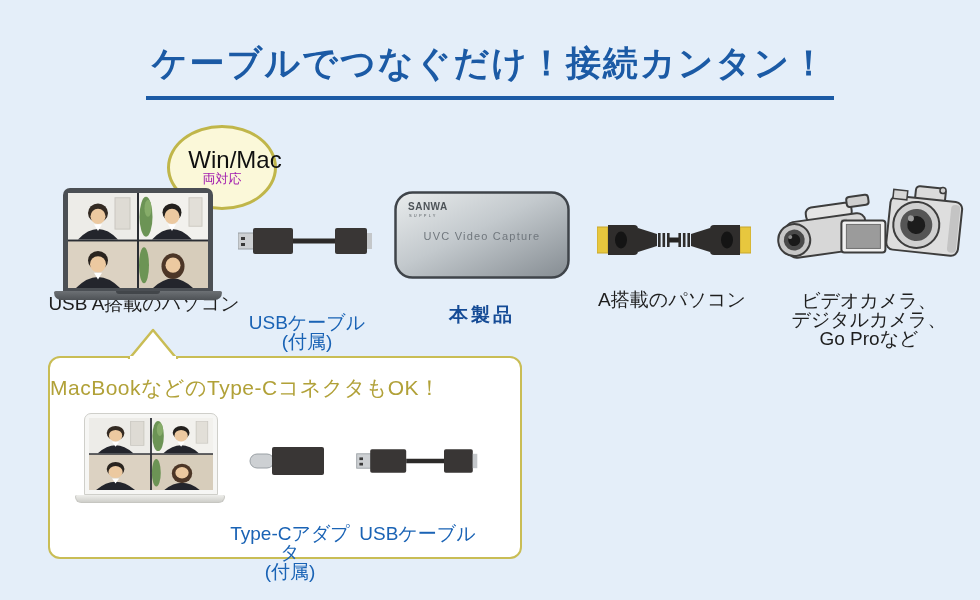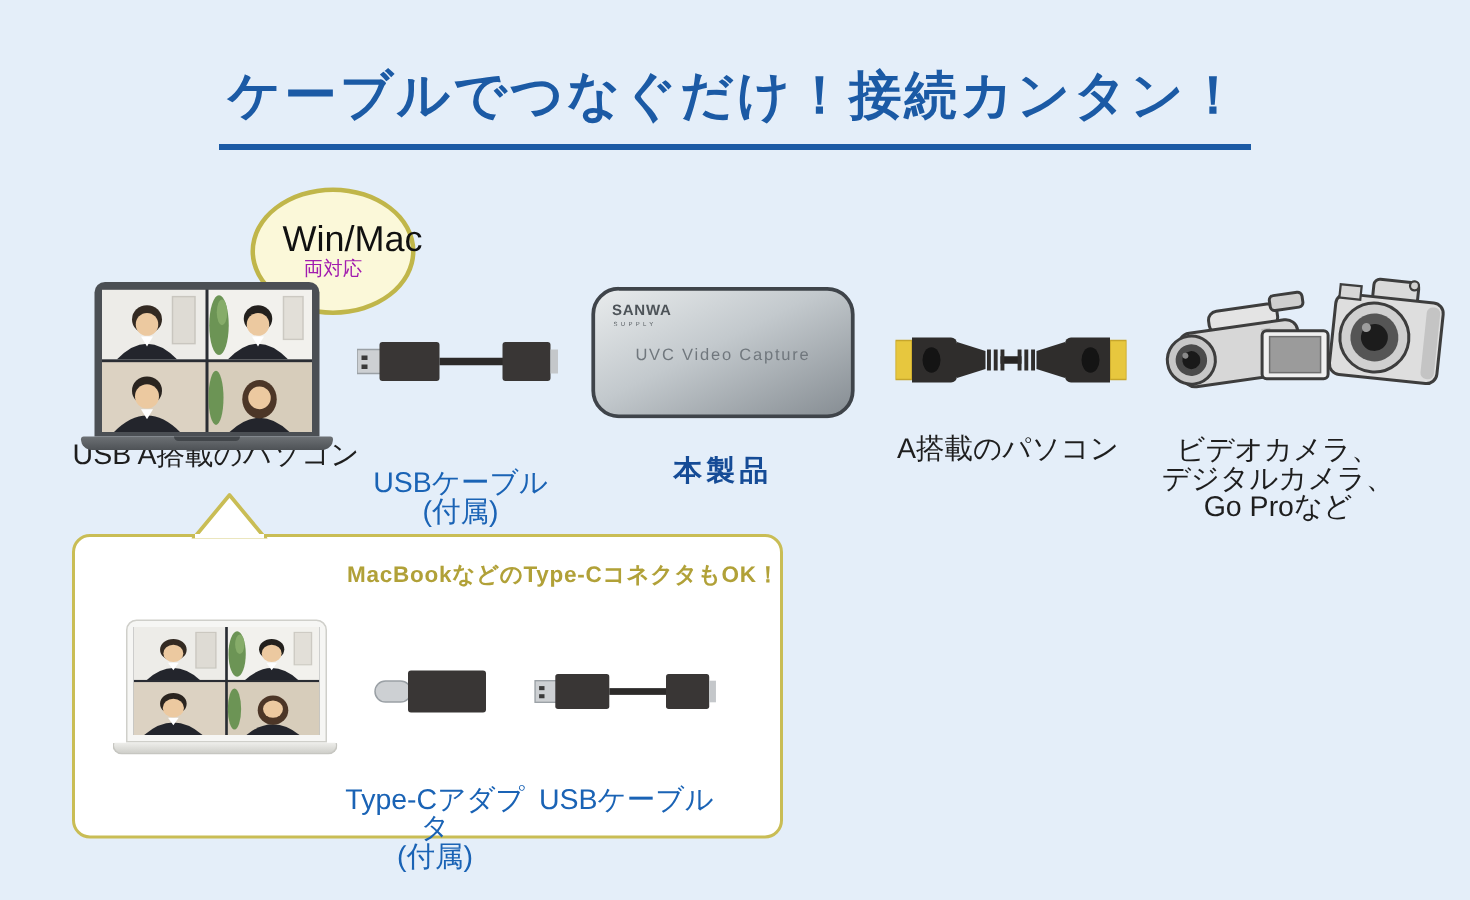--- a/index.html
+++ b/index.html
@@ -61,21 +61,21 @@
   }
   
   .abs{position:absolute;}
   
   .callout{
     position:absolute;left:48px;top:356px;width:474px;height:203px;
     background:#ffffff;border:2px solid var(--callout-border,#c9bd55);
     border-radius:12px;z-index:3;box-sizing:border-box;
   }
   .callout .heading{
-    margin-top:16px;text-align:right;font-size:15px;font-weight:bold;
+    margin-top:16px;text-align:left;font-size:21px;font-weight:normal;
     letter-spacing:0.5px;color:var(--callout-heading,#b1a138);
   }
   .pointer{position:absolute;left:127px;top:328px;z-index:5;}
 </style>
 </head>
 <body style="--background: #e4eef9; --title-blue: #1b5aa5; --label-blue: #1a63b5; --product-blue: #154b96; --badge-fill: #fbf8d9; --badge-border: #c0b64a; --callout-border: #c9bd55; --callout-heading: #b1a138; --hdmi-gold: #e7c73e; --cable-black: #393635;">
 
 <div class="stage">
 
   <div class="title">
@@ -198,21 +198,21 @@
       <circle cx="163" cy="6" r="3" fill="#d0d0d0" stroke="#3d3d3d" stroke-width="1.5"></circle>
       <rect x="112" y="16" width="72" height="54" rx="7" fill="#dedede" stroke="#3d3d3d" stroke-width="2"></rect>
       <rect x="173" y="19" width="9" height="48" rx="4" fill="#c4c4c4"></rect>
       <rect x="114" y="10" width="14" height="9" fill="#d6d6d6" stroke="#3d3d3d" stroke-width="1.5"></rect>
       <circle cx="140" cy="43" r="23" fill="#d0d0d0" stroke="#3d3d3d" stroke-width="2"></circle>
       <circle cx="140" cy="43" r="16" fill="#555555"></circle>
       <circle cx="140" cy="43" r="9" fill="#1c1c1c"></circle>
       <circle cx="134" cy="37" r="3" fill="#9d9d9d"></circle>
     </g>
   </svg>
-  <div class="lbl" style="left:752px;top:291px;width:200px;">
+  <div class="lbl" style="left:769px;top:291px;width:200px;">
     <div>ビデオカメラ、</div>
     <div>デジタルカメラ、</div>
     <div>Go Proなど</div>
   </div>
 
   <svg class="pointer" width="52" height="31" viewBox="0 0 52 31">
     <path d="M2,31 L26,2 L50,31 Z" fill="#ffffff" stroke="#c9bd55" stroke-width="2.5" stroke-linejoin="round"></path>
     <rect x="3" y="28" width="46" height="3" fill="#ffffff"></rect>
   </svg>
 

